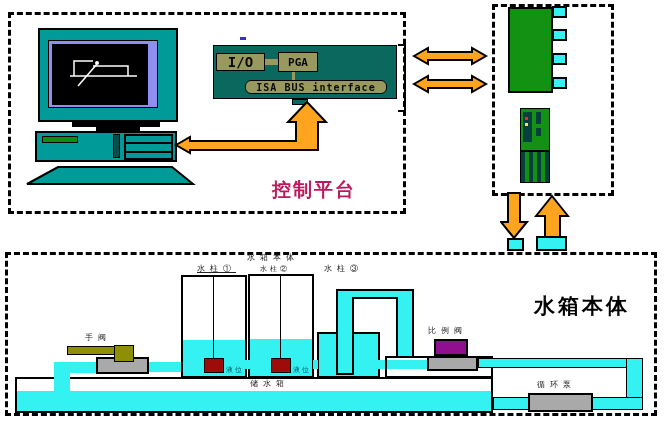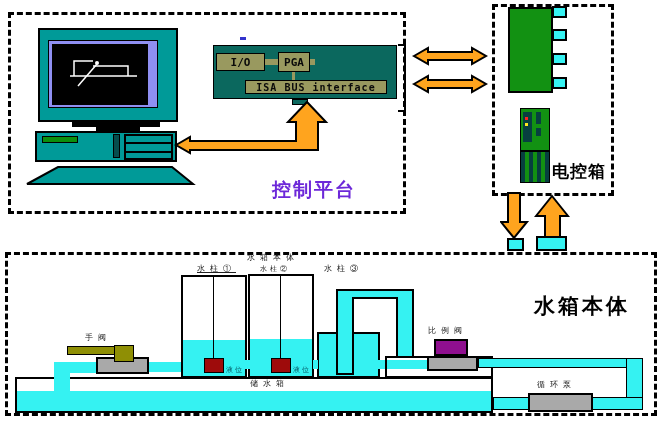--- a/index.html
+++ b/index.html
@@ -12,21 +12,21 @@
   .b2 { border:2px solid #000; }
   .b1 { border:1px solid #000; }
   .khaki-box {
     background:#99995f; border:1px solid #000; color:#0a0a0a;
     font-family:"DejaVu Sans Mono", monospace; font-weight:bold;
     display:flex; align-items:center; justify-content:center; white-space:nowrap;
   }
   .cyan { background:#35f2f2; }
   .gray { background:#a9a9a9; }
   .olive { background:#8f8f05; }
-  .lbl-big { font-size:19px; font-weight:bold; color:#6d28d9; white-space:nowrap; letter-spacing:2px; }
+  .lbl-big { font-size:19px; font-weight:bold; color:#be185d; white-space:nowrap; letter-spacing:2px; }
   .lbl-huge { font-size:21px; font-weight:bold; color:#000; white-space:nowrap; letter-spacing:3px; }
   .tiny { font-size:8px; color:#222; letter-spacing:5px; white-space:nowrap; line-height:1; }
   .tiny2 { font-size:7px; color:#055a66; letter-spacing:2px; white-space:nowrap; line-height:1; }
   svg { display:block; }
 </style>
 </head>
 <body>
 
 <div class="stage">
 
@@ -53,23 +53,23 @@
   <div class="abs" style="left:126px;top:151px;width:45px;height:2px;background:#000;"></div>
 
   <svg class="abs" style="left:24px;top:165px;" width="175" height="21">
     <polygon points="34,2 148,2 169,19 3,19" fill="#009a98" stroke="#000" stroke-width="2"></polygon>
   </svg>
 
   <div class="abs b1" style="left:213px;top:45px;width:184px;height:54px;background:#0b685e;"></div>
   <div class="abs" style="left:265px;top:59px;width:13px;height:6px;background:#99995f;"></div>
   <div class="abs" style="left:306px;top:59px;width:9px;height:6px;background:#99995f;"></div>
   <div class="abs" style="left:292px;top:72px;width:3px;height:9px;background:#99995f;"></div>
-  <div class="abs khaki-box" style="left:216px;top:53px;width:49px;height:18px;font-size:11px;">I/O</div>
-  <div class="abs khaki-box" style="left:278px;top:52px;width:32px;height:20px;font-size:11px;">PGA</div>
-  <div class="abs khaki-box" style="left:245px;top:80px;width:142px;height:14px;font-size:10px;letter-spacing:1px;">ISA BUS interface</div>
+  <div class="abs khaki-box" style="left:216px;top:53px;width:49px;height:18px;font-size:14px;">I/O</div>
+  <div class="abs khaki-box" style="left:278px;top:52px;width:40px;height:20px;font-size:11px;">PGA</div>
+  <div class="abs khaki-box" style="left:245px;top:80px;width:142px;height:14px;font-size:10px;letter-spacing:1px;border-radius:6px;">ISA BUS interface</div>
   <div class="abs b1" style="left:292px;top:99px;width:16px;height:6px;background:#0b685e;"></div>
   <div class="abs" style="left:240px;top:37px;width:6px;height:3px;background:#3333cc;"></div>
   <div class="abs" style="left:398px;top:44px;width:8px;height:68px;border-top:2px solid #000;border-right:2px solid #000;border-bottom:2px solid #000;"></div>
 
   <div class="abs lbl-big" style="left:272px;top:177px;">控制平台</div>
 
   <svg class="abs" style="left:170px;top:96px;" width="165" height="62">
     <polygon points="6,49 20,41 20,45 126,45 126,26 118,26 137,6 156,26 148,26 148,54 20,54 20,57" fill="#ffa41e" stroke="#000" stroke-width="2"></polygon>
   </svg>
 
@@ -89,21 +89,20 @@
 
   <div class="abs b1" style="left:520px;top:108px;width:30px;height:75px;background:#129112;"></div>
   <div class="abs" style="left:523px;top:112px;width:9px;height:30px;background:#073f3f;"></div>
   <div class="abs" style="left:525px;top:117px;width:3px;height:3px;background:#ff2020;"></div>
   <div class="abs" style="left:525px;top:123px;width:3px;height:3px;background:#ffe920;"></div>
   <div class="abs" style="left:536px;top:112px;width:5px;height:12px;background:#073f3f;"></div>
   <div class="abs" style="left:536px;top:128px;width:5px;height:8px;background:#073f3f;"></div>
   <div class="abs" style="left:520px;top:150px;width:30px;height:2px;background:#000;"></div>
   <div class="abs" style="left:521px;top:152px;width:28px;height:30px;background:repeating-linear-gradient(90deg,#073f3f 0 4px,#129112 4px 8px);"></div>
 
-  <div class="abs" style="left:552px;top:160px;font-size:17px;font-weight:bold;letter-spacing:1px;white-space:nowrap;">电控箱</div>
 
   <svg class="abs" style="left:500px;top:192px;" width="30" height="48">
     <polygon points="8,1 20,1 20,30 27,30 14,46 1,30 8,30" fill="#ffa41e" stroke="#000" stroke-width="2"></polygon>
   </svg>
   <svg class="abs" style="left:534px;top:194px;" width="36" height="48">
     <polygon points="11,46 11,22 2,22 18,2 34,22 26,22 26,46" fill="#ffa41e" stroke="#000" stroke-width="2"></polygon>
   </svg>
 
   <div class="abs dashed" style="left:5px;top:252px;width:652px;height:164px;"></div>
 

